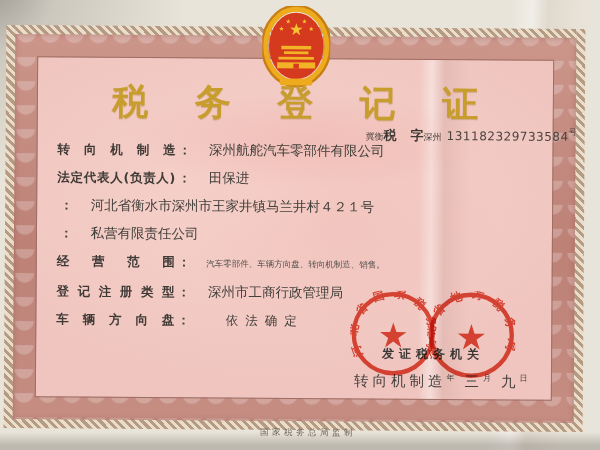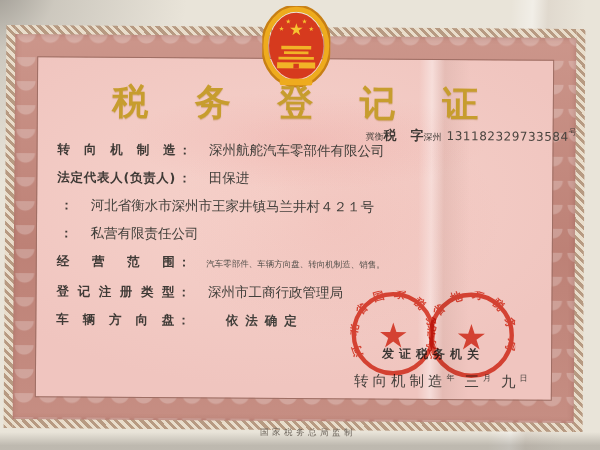--- a/index.html
+++ b/index.html
@@ -40,21 +40,21 @@
   .serial .num{font-size:12px;letter-spacing:.5px;}
   .serial .sup{font-size:8px;vertical-align:super;}
   
   .fields{position:absolute;left:52px;top:116px;width:505px;display:flex;flex-direction:column;gap:13px;}
   .row{display:flex;align-items:baseline;line-height:15px;}
   .label{display:inline-block;width:118px;font-size:12.5px;font-weight:bold;color:#3f3a36;
     text-align:justify;text-align-last:justify;}
   .colon{font-size:12.5px;font-weight:bold;color:#3f3a36;margin:0 2px 0 3px;}
   .value{margin-left:16px;font-size:13.5px;color:#43403c;}
   .value.small{font-size:8.5px;color:#55504b;margin-left:14px;}
-  .value.spaced{letter-spacing:7px;font-weight:bold;font-size:12.5px;margin-left:34px;}
+  .value.spaced{letter-spacing:7px;font-weight:normal;font-size:12.5px;margin-left:34px;}
   
   .caption{position:absolute;left:339px;top:318px;width:180px;text-align:center;
     font-size:12px;font-weight:bold;letter-spacing:5px;color:#3b3734;z-index:1;}
   .stamp{position:absolute;z-index:2;mix-blend-mode:multiply;opacity:.88;}
   .stamp.s0{left:346px;top:263px;width:86px;height:86px;}
   .stamp.s1{left:423px;top:263px;width:88px;height:88px;}
   .date{position:absolute;left:350px;top:344px;font-size:14.5px;color:#47423e;letter-spacing:4px;z-index:1;}
   .date .unit{font-size:8px;vertical-align:super;letter-spacing:0;}
   .date .sp{display:inline-block;width:10px;}
   

